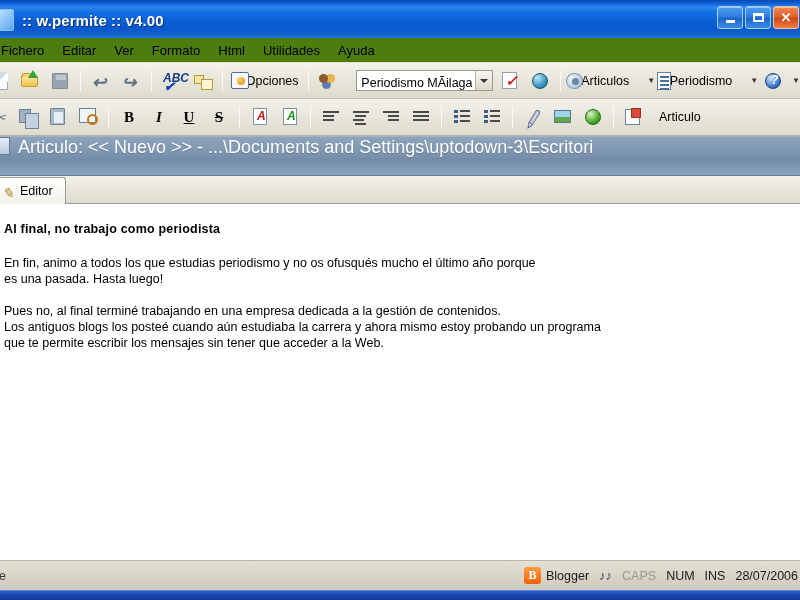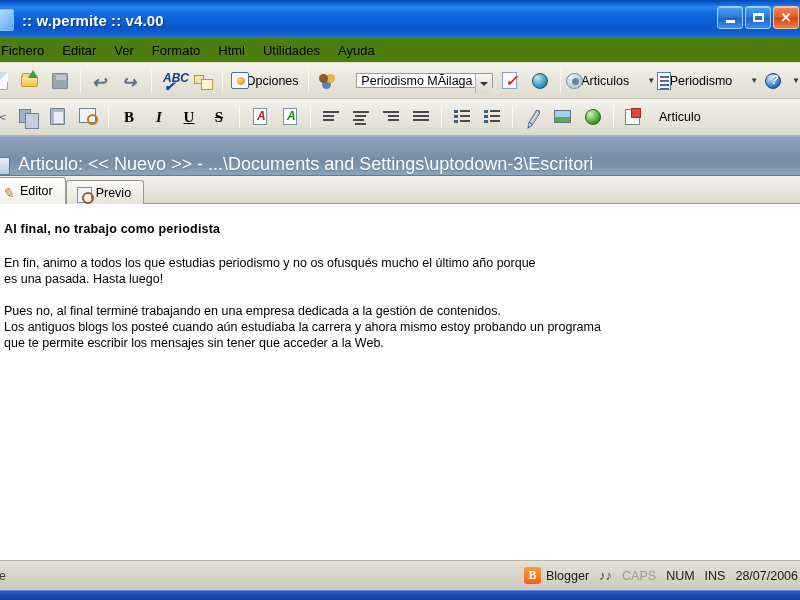--- a/index.html
+++ b/index.html
@@ -178,40 +178,40 @@
              border:1px solid #6f8294;}
   .ic-newpost:after{content:"";position:absolute;right:-2px;top:-2px;width:8px;height:8px;
              background:#d94a3c;border:1px solid #a52e23;}
   .ic-prev{position:absolute;left:2px;top:2px;width:15px;height:16px;background:#eef4fa;
              border:1px solid #7c94ac;}
   .ic-prev:after{content:"";position:absolute;left:4px;top:4px;width:8px;height:8px;
              border-radius:50%;border:2px solid #a8551d;}
   .ic-edit{position:absolute;left:3px;top:2px;font-size:14px;color:#b07a20;}
 
   .tb-combo {
-    display: flex; align-items: flex-start; height: 15px;
+    display: flex; align-items: flex-end; height: 21px;
     border: 1px solid #9a9a8d; background: #fff; margin: 0 2px 0 12px;
   }
   .tb-combo .txt {
     font-size: 12.5px; color:#000; padding: 0 3px 0 4px; width: 118px;
     white-space: nowrap; overflow: hidden;
   }
   .tb-combo .arrow {
     width: 17px; height: 19px; display:flex; align-items:center; justify-content:center;
     background: linear-gradient(to bottom,#f6f5ef,#ddd9cb);
     border-left: 1px solid #b5b2a5;
   }
   .tb-combo .arrow i { border-left:4px solid transparent;border-right:4px solid transparent;
     border-top:4px solid #333; font-style:normal; display:block; }
 
   
   .artbar {
     position: absolute; left: 0; top: 136px; width: 800px; height: 40px;
     background: linear-gradient(to bottom,#8ea4bb 0%,#7e96b0 40%,#738ca8 60%,#8ba3ba 100%);
-    display: flex; align-items: flex-end;
+    display: flex; align-items: flex-start;
     border-top: 1px solid #9fb3c8; border-bottom: 1px solid #5f7a95;
   }
   .artbar .ab-icon {
     width: 14px; height: 18px; margin-left: -4px; margin-right: 8px;
     background: linear-gradient(to bottom,#e8f0f8,#b9cbdd);
     border: 1px solid #5e7992; flex: 0 0 auto;
   }
   .artbar .ab-text {
     color: #ffffff; font-size: 18px; white-space: nowrap; overflow: hidden;
     text-shadow: 0 1px 1px rgba(0,0,0,0.20);
@@ -514,26 +514,20 @@
     <div class="ab-text">Articulo: &lt;&lt; Nuevo &gt;&gt; - ...\Documents and Settings\uptodown-3\Escritori</div>
   </div>
 
   <div class="tabstrip">
     <div class="tab active" style="margin-left:-10px">
       <span class="tico">
           <i class="ic-edit">✎</i>
         </span>
       <span>Editor</span>
     </div>
-    <div class="tab">
-      <span class="tico">
-          <i class="ic-prev"></i>
-        </span>
-      <span>Previo</span>
-    </div>
   </div>
 
   <div class="editor">
     <div class="doc-title">Al final, no trabajo como periodista</div>
     <div class="doc-p">En fin, animo a todos los que estudias periodismo y no os ofusqués mucho el último año porque
 es una pasada. Hasta luego!</div>
     <div class="doc-p">Pues no, al final terminé trabajando en una empresa dedicada a la gestión de contenidos.
 Los antiguos blogs los posteé cuando aún estudiaba la carrera y ahora mismo estoy probando un programa
 que te permite escribir los mensajes sin tener que acceder a la Web.</div>
   </div>

